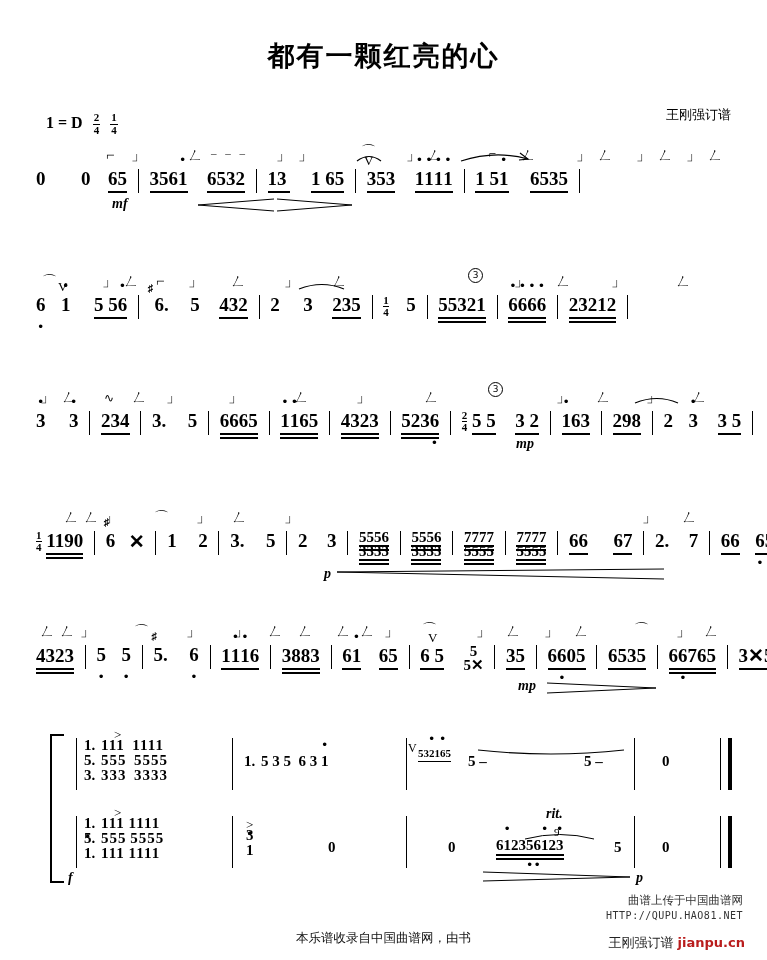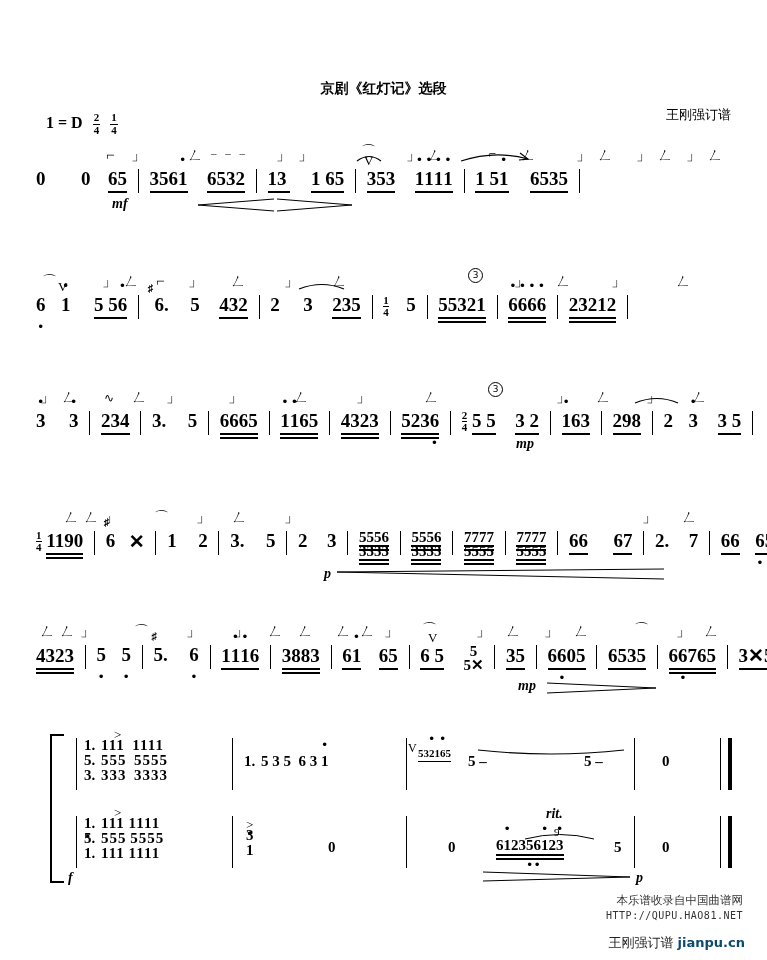--- a/index.html
+++ b/index.html
@@ -240,28 +240,28 @@
   }
   .wm1 .url { font-family: "DejaVu Sans Mono", monospace; font-size: 10px; letter-spacing: 0.5px; }
   .wm2 {
     position: absolute;
     right: 22px;
     top: 934px;
     font-family: "DejaVu Sans", sans-serif;
     font-size: 13px;
     color: #222;
   }
-  .wm2 .red { color: #0c4a6e; font-weight: bold; }
+  .wm2 .red { color: #b91c1c; font-weight: bold; }
 </style>
 </head>
 <body>
 
 <div class="page">
 
-  <div class="subtitle">京剧《红灯记》选段</div>
+  <div class="title">都有一颗红亮的心</div>
   <div class="arranger">王刚强订谱</div>
 
   <div class="keysig">
     <span>1 = D</span>
     <span class="frac">
       <span style="display:block;border-bottom:1.3px solid #000;padding:0 1px;">2</span>
       <span style="display:block;padding:0 1px;">4</span>
     </span>
     <span class="frac">
       <span style="display:block;border-bottom:1.3px solid #000;padding:0 1px;">1</span>
@@ -704,23 +704,24 @@
     <div class="dyn" style="left:600px;top:152px;">p</div>
     <div class="hair" style="left:446px;top:152px;">
       <svg width="150" height="12">
           <path d="M1 2 L148 7" stroke="#000" fill="none" stroke-width="1"></path>
           <path d="M1 11 L148 7" stroke="#000" fill="none" stroke-width="1"></path>
         </svg>
     </div>
   </div>
 
   <div class="wm1">
-    <div>本乐谱收录自中国曲谱网</div>
+    <div>曲谱上传于中国曲谱网</div>
     <div class="url">HTTP://QUPU.HAO81.NET</div>
   </div>
 
+  <div class="footer-note">本乐谱收录自中国曲谱网，由书</div>
 
   <div class="wm2">
     <span>王刚强订谱</span>
     <span class="red">jianpu.cn</span>
   </div>
 
 </div>
 
 </body></html>

